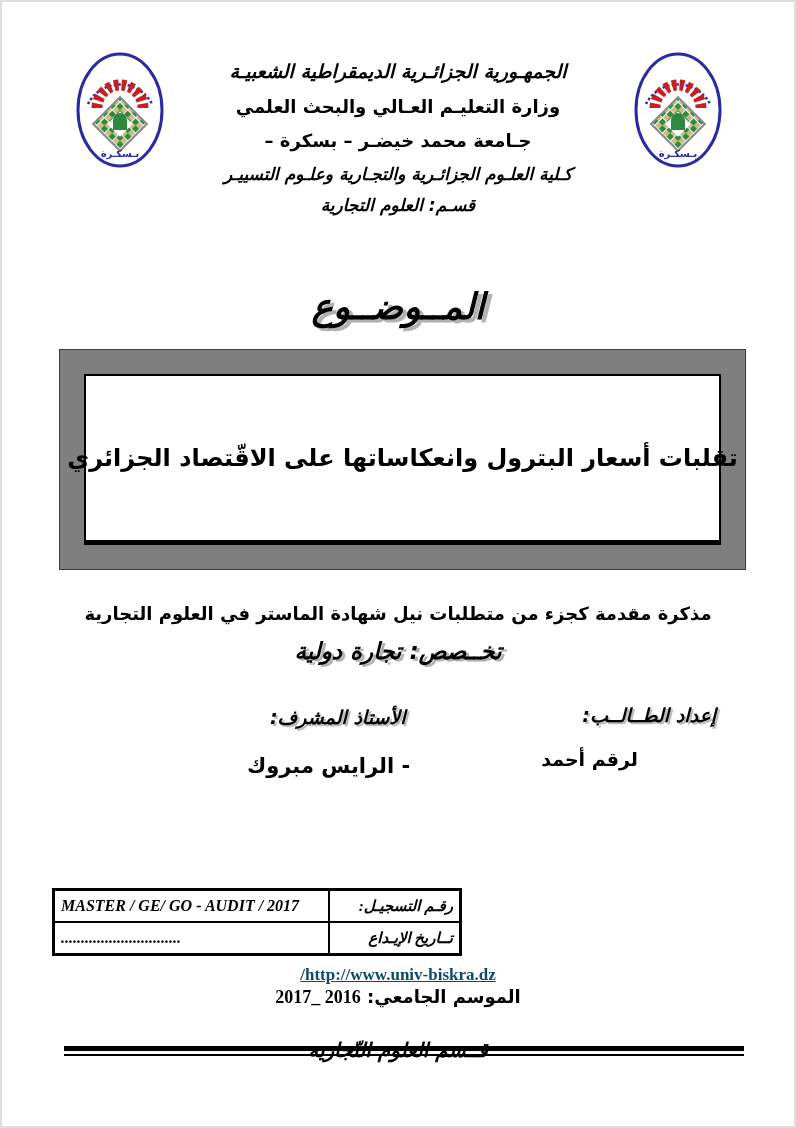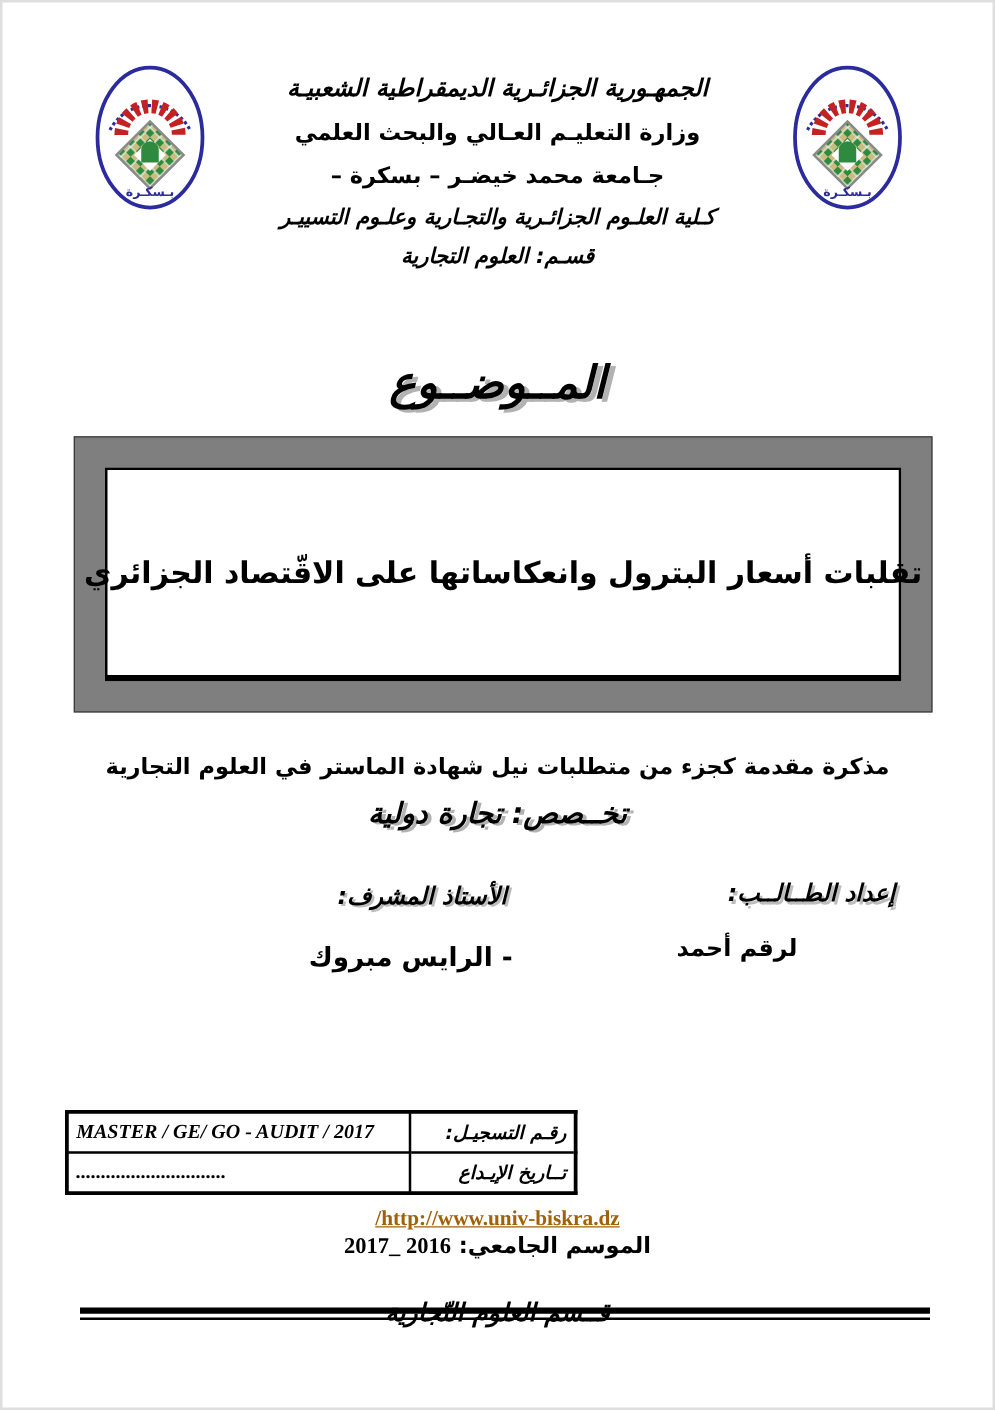--- a/index.html
+++ b/index.html
@@ -83,30 +83,30 @@
   }
   .reg-table{border:3px solid #000;}
   .cell-latin{
     width:288px; 
     font-family:"Liberation Serif",serif; font-style:italic; font-weight:bold;
     font-size:16px;
     margin-top:11px;
   }
   .cell-arabic{
     width:122px; direction:rtl; text-align:right;
-    font-size:15px; font-weight:bold; font-style:italic; white-space:nowrap;
+    font-size:15px; font-weight:bold; font-style:italic; white-space:nowrap;font-family:Liberation Serif, serif;
   }
   
   .website{
     position:absolute; top:963px; left:0; width:100%; text-align:center;
   }
   .website a{
     direction:ltr; unicode-bidi:isolate; display:inline-block;
     font-family:"Liberation Serif",serif; font-weight:bold; font-size:17px;
-    color:#a16207; text-decoration:underline;
+    color:#0c4a6e; text-decoration:underline;
   }
   .acad-year{
     position:absolute; top:984px; left:0; width:100%; text-align:center;
     direction:rtl; font-size:18px; font-weight:bold;
   }
   .acad-year .year-value{
     direction:ltr; unicode-bidi:isolate;
     font-family:"Liberation Serif",serif; font-weight:bold;
   }
   

